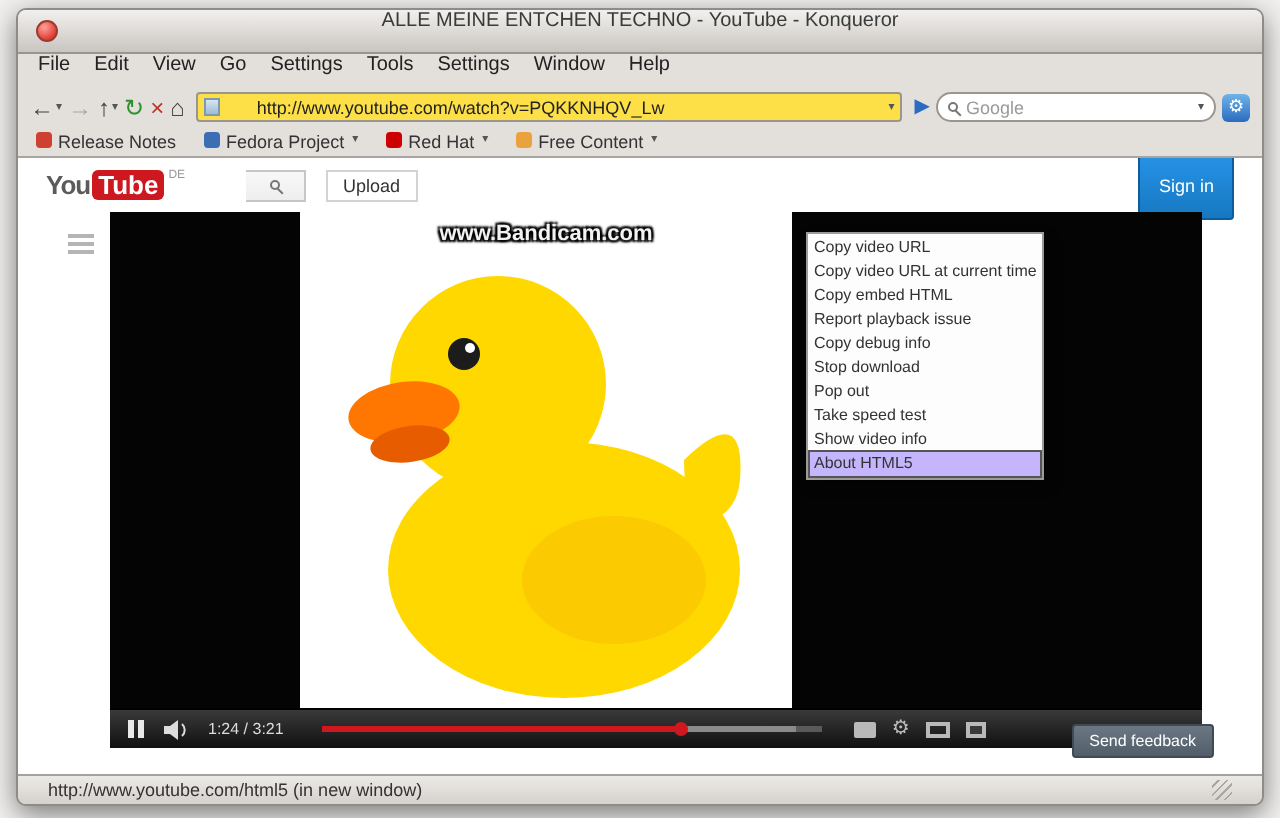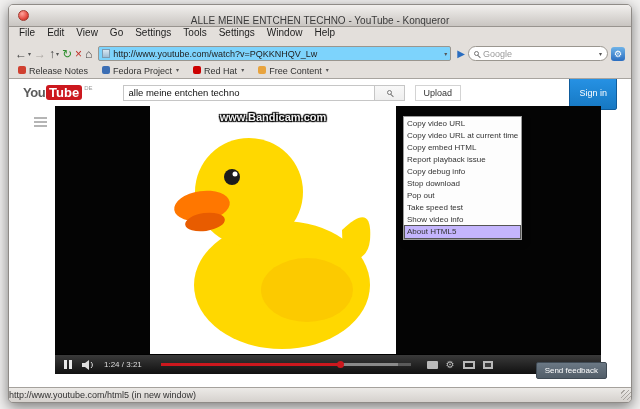--- a/index.html
+++ b/index.html
@@ -11,36 +11,36 @@
   }
   .window {
     position:absolute; left:8px; top:4px; right:8px; bottom:6px;
     background:#e3dfdb; border:1px solid #8f8b87; border-radius:5px;
     box-shadow:0 4px 14px rgba(0,0,0,.5);
     display:flex; flex-direction:column; overflow:hidden;
   }
   
   .titlebar { flex:0 0 22px; background:linear-gradient(#f2f0ee,#c9c5c1);
     border-bottom:1px solid #98948f; position:relative;
-    display:flex; align-items:flex-end; justify-content:center; }
+    display:flex; align-items:flex-start; justify-content:center; }
   .close { position:absolute; left:9px; top:5px; width:11px; height:11px; border-radius:50%;
     background:radial-gradient(circle at 35% 30%, #ffa39b, #e2453c 65%, #a92a22);
     border:1px solid #a03a30; cursor:pointer; }
   .title { font-size:10px; color:#3a3a3a; }
   
   .menubar { flex:0 0 16px; display:flex; padding:0 4px; }
   .menu { font-size:10px; color:#222; padding:0 6px; cursor:default; }
   
   .toolbar { flex:0 0 21px; display:flex; align-items:center; gap:3px; padding:0 6px; }
   .tbtn { font-size:12px; color:#444; display:flex; align-items:center; line-height:1; cursor:pointer; }
   .tbtn.dis { color:#aba7a2; }
   .tbtn.green { color:#2f8f2f; } .tbtn.red { color:#c03028; } .tbtn.blue { color:#2a6dc0; font-size:10px; }
   .caret { font-size:6px; color:#555; margin-left:1px; }
-  .urlbox { flex:1; height:15px; background:#7dd3fc; border:1px solid #9a968f; border-radius:2px;
-    display:flex; align-items:center; padding:0 3px; gap:3px; margin:0 3px; }
+  .urlbox { flex:1; height:15px; background:#fde047; border:1px solid #9a968f; border-radius:2px;
+    display:flex; align-items:center; padding:0 3px; gap:18px; margin:0 3px; }
   .favicon { width:8px; height:9px; border:1px solid #7d9ab0; background:linear-gradient(#d7e6f2,#9dbcd4); flex:0 0 auto; }
   .urlinput { flex:1; border:none; outline:none; font-size:9px; color:#222; background:transparent; font-family:inherit; min-width:0; }
   .searchbox { width:140px; height:15px; background:#fff; border:1px solid #9a968f; border-radius:8px;
     display:flex; align-items:center; padding:0 5px; gap:4px; }
   .searchinput { flex:1; border:none; outline:none; font-size:9px; color:#555; background:transparent; font-family:Liberation Sans, sans-serif; min-width:0; }
   .searchinput::placeholder { color:#9a9a9a; }
   .lens { width:5px; height:5px; border:1px solid #777; border-radius:50%; position:relative; flex:0 0 auto; }
   .lens::after { content:""; position:absolute; width:4px; height:1px; background:#777; right:-3px; bottom:-2px; transform:rotate(45deg); }
   .kde { width:14px; height:14px; border-radius:3px; background:linear-gradient(#6fb3e8,#2a6dc0);
     color:#fff; font-size:9px; display:flex; align-items:center; justify-content:center; cursor:pointer; }
@@ -94,21 +94,21 @@
   
   .ctxmenu { position:absolute; left:348px; top:10px; width:max-content; min-width:110px;
     background:#fdfdfd; border:1px solid #9b9b9b; box-shadow:2px 3px 6px rgba(0,0,0,.35); padding:1px; z-index:5; }
   .cmi { font-size:8px; color:#333; line-height:12px; padding:0 2px; white-space:nowrap; cursor:pointer; }
   .cmi.hl { background:#c4b5fd; outline:1px solid #555; }
   
   .feedback { position:absolute; right:24px; bottom:8px; z-index:6;
     background:linear-gradient(#6b7884,#515d68); color:#fff; font-size:8px; padding:3px 8px;
     border:1px solid #3f4a54; border-radius:2px; font-family:inherit; cursor:pointer; }
   .statusbar { flex:0 0 15px; background:linear-gradient(#eceae7,#d5d1cd); border-top:1px solid #a5a19c;
-    display:flex; align-items:center; padding:0 0; }
+    display:flex; align-items:center; padding:0 15px; }
   .statusbar .stext { font-size:9px; color:#333; }
   .grip { margin-left:auto; width:10px; height:10px;
     background:repeating-linear-gradient(135deg, transparent 0 2px, #a9a5a0 2px 3px); }
 </style>
 </head>
 <body>
 
 <div class="window">
 
   <div class="titlebar">
@@ -191,21 +191,20 @@
 
   <div class="content">
 
     <div class="ytheader">
       <span class="logo">
         <span class="you">You</span>
           <span class="tube">Tube</span>
           <span class="region">DE</span>
       </span>
       <span class="ytsearch">
-        <input value="alle meine entchen techno" style="">
         <button class="ytsearchbtn">
             <span class="lens"></span>
           </button>
       </span>
       <button class="upload">Upload</button>
       <button class="signin">Sign in</button>
     </div>
 
     <span class="guide">
         <i></i>

